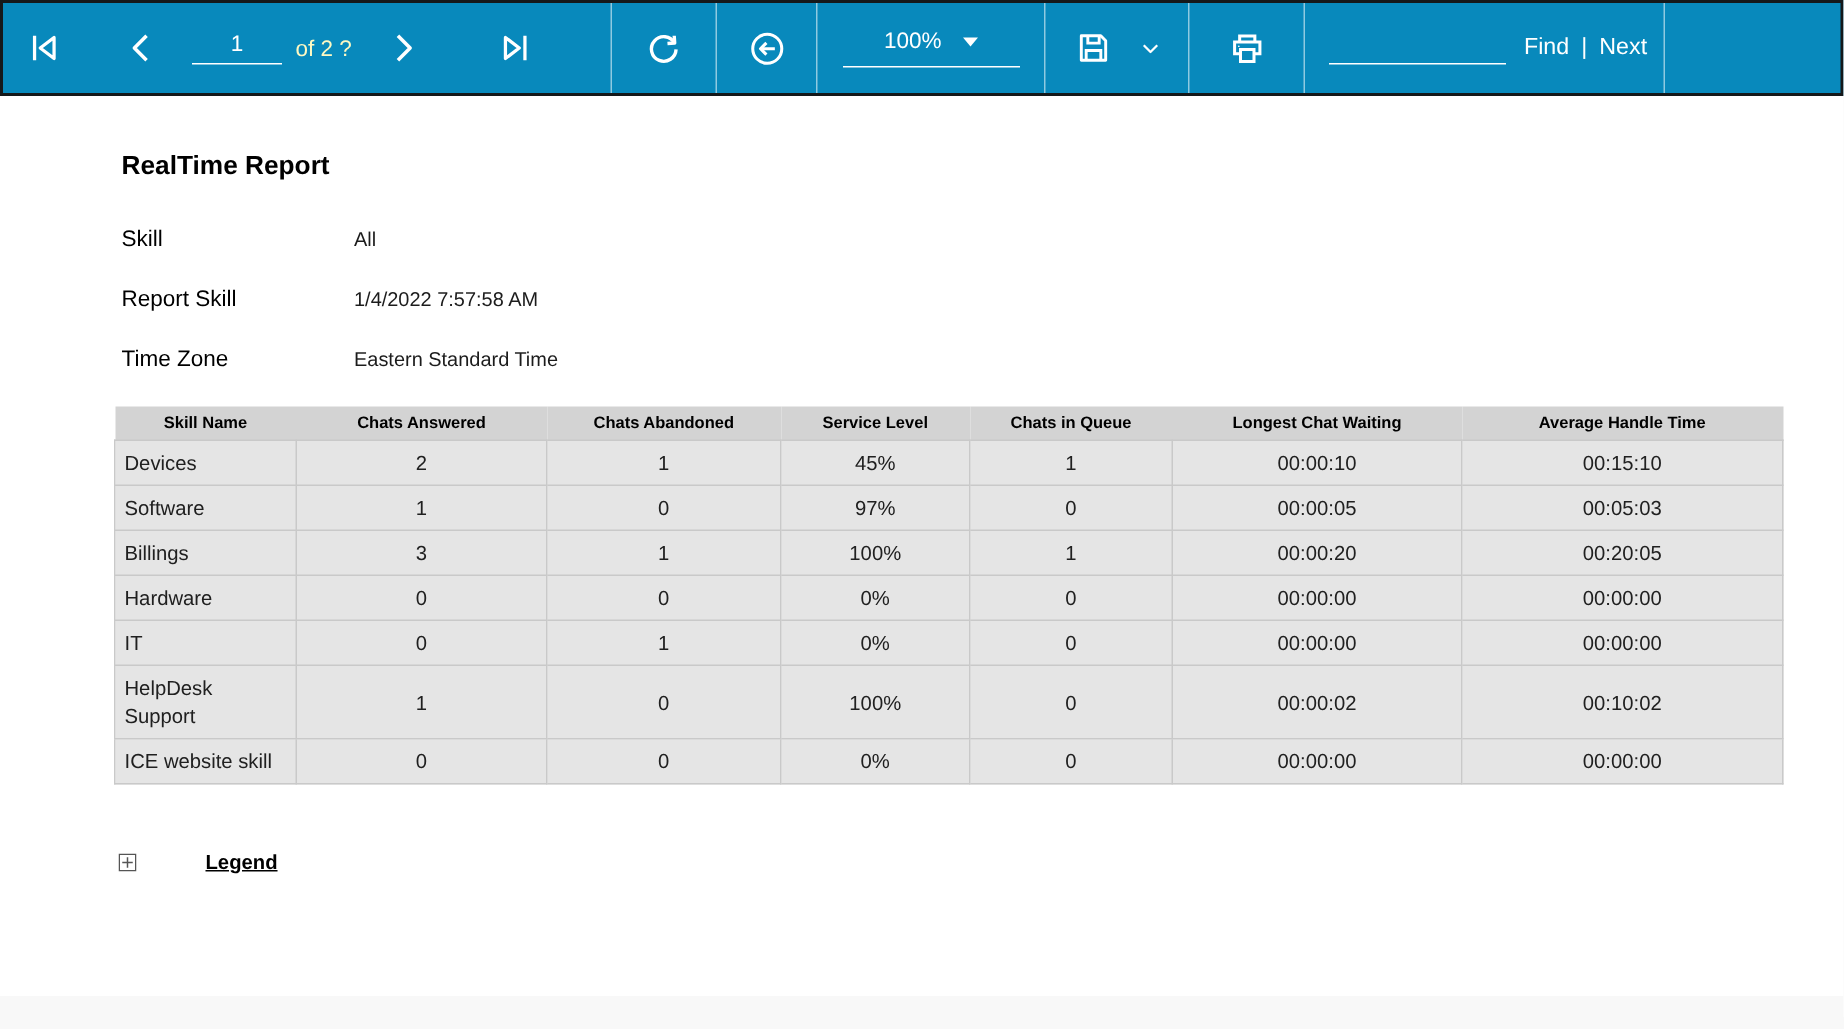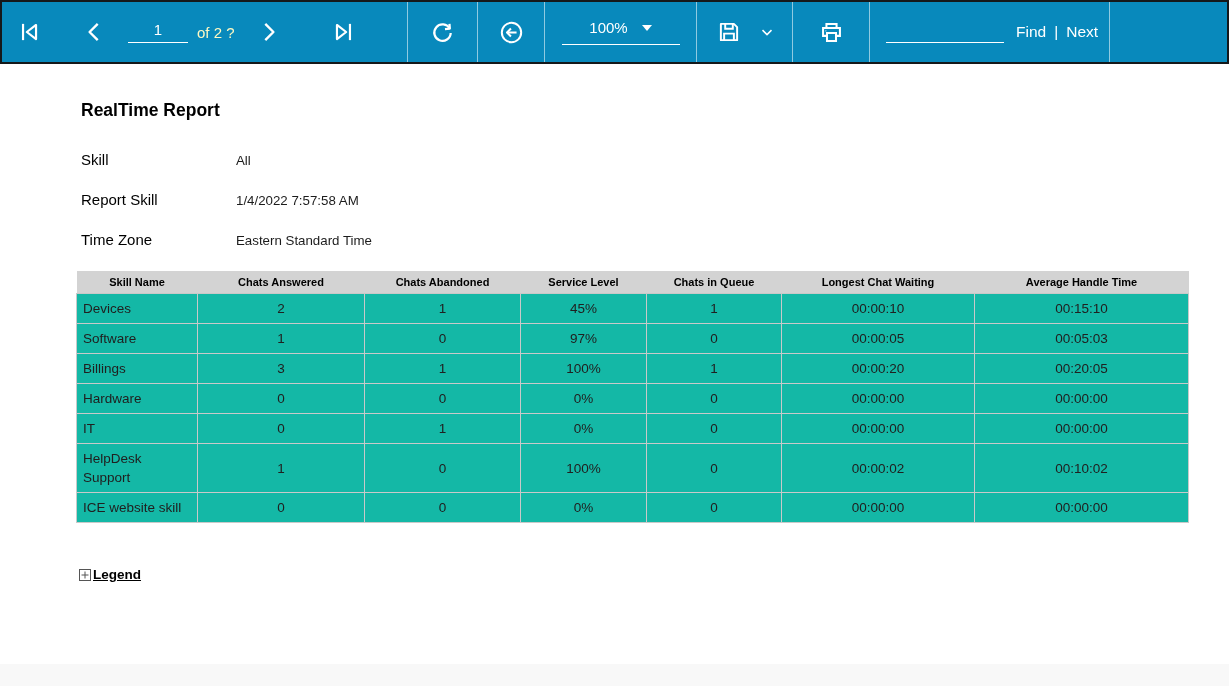--- a/index.html
+++ b/index.html
@@ -97,34 +97,35 @@
   }
   #report-table th:nth-child(1){ width:121px; }
   #report-table th:nth-child(2){ width:167px;margin-top:32px; }
   #report-table th:nth-child(3){ width:156px; }
   #report-table th:nth-child(4){ width:126px; }
   #report-table th:nth-child(5){ width:135px; }
   #report-table th:nth-child(6){ width:193px; }
   #report-table th:nth-child(7){ width:214px; }
   #report-table tbody td {
     border:1px solid var(--table-border,#C9C9C9);
-    background:#14b8a6;
+    background:#e5e5e5;
     padding:5px 6px; line-height:19px; text-align:center;
   }
   #report-table tbody td.cell-left { text-align:left; }
 
   .legend {
     margin:44px 0 0 3px;
     display:inline-flex; align-items:center; gap:2px; cursor:pointer;
     background:none; border:none; padding:0;
     font-family:"Liberation Sans", sans-serif;
   }
   .legend-label {
     font-weight:bold; font-size:13.5px; color:#000;
     text-decoration:underline;
+    margin-left:44px;
   }
 </style>
 </head>
 <body>
 
 <div class="toolbar">
 
   <div class="tb-group nav">
     <button class="tb-btn btn-first">
       <svg width="26" height="26" viewBox="0 0 24 24" fill="none" stroke="#fff" stroke-width="2">

